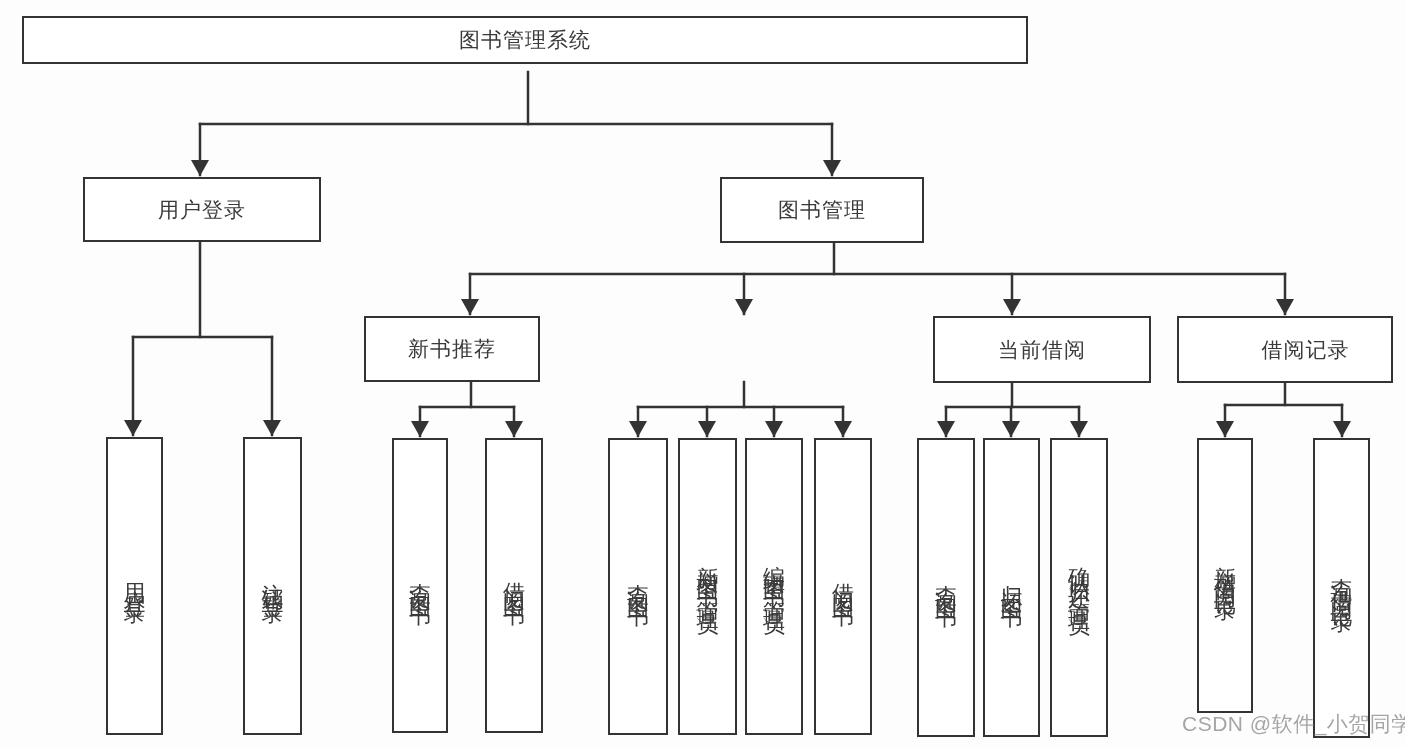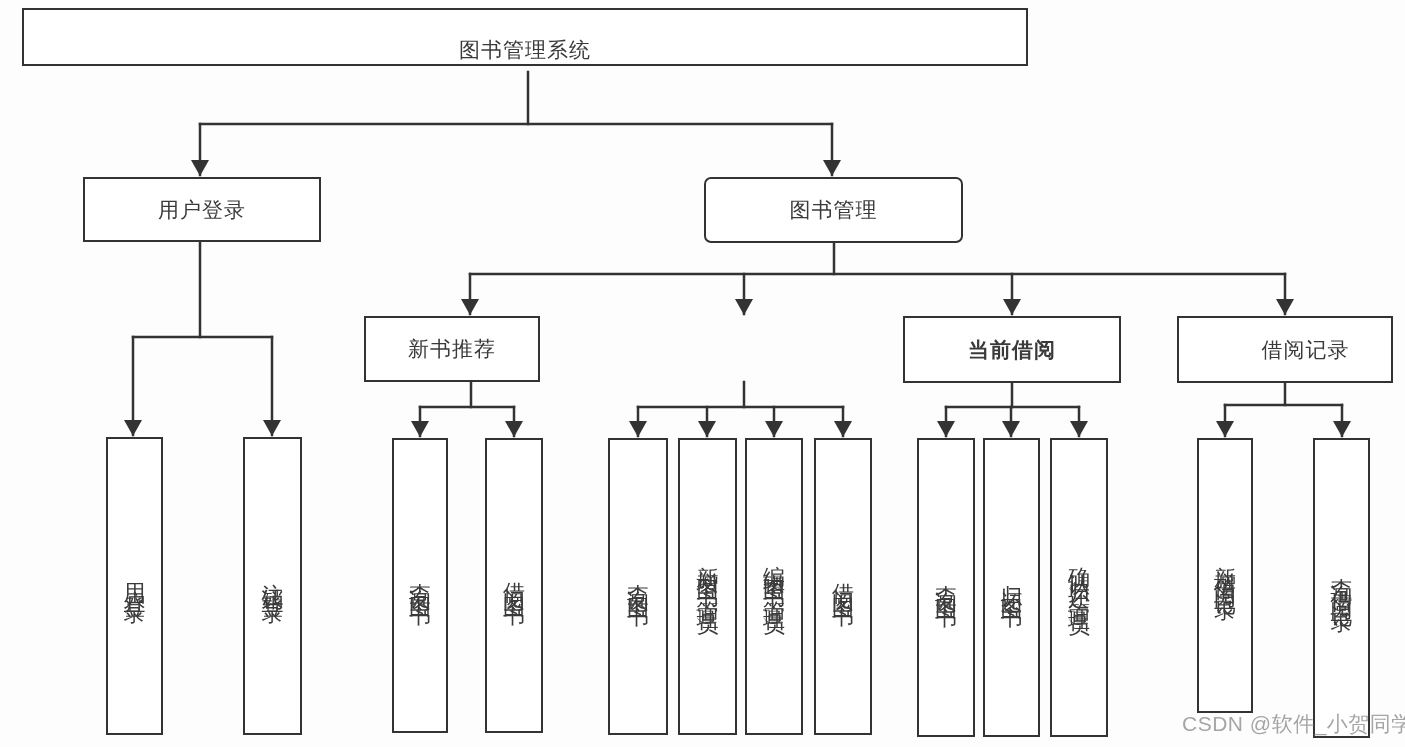--- a/index.html
+++ b/index.html
@@ -113,35 +113,35 @@
       <path d="M1011,407 V436" marker-end="url(#arrow)"></path>
       <path d="M1079,407 V436" marker-end="url(#arrow)"></path>
 
       <path d="M1285,383 V405"></path>
       <path d="M1225,405 H1342"></path>
       <path d="M1225,405 V436" marker-end="url(#arrow)"></path>
       <path d="M1342,405 V436" marker-end="url(#arrow)"></path>
     </g>
   </svg>
 
-  <div class="hbox" style="left:22px; top:8px; width:1006px; height:58px;align-items:flex-end;">
+  <div class="hbox" style="left:22px; top:16px; width:1006px; height:48px;">
     <span>图书管理系统</span>
   </div>
 
   <div class="hbox" style="left:83px; top:177px; width:238px; height:65px;">
     <span>用户登录</span>
   </div>
-  <div class="hbox" style="left:704px; top:177px; width:259px; height:66px;border-radius:7px;">
+  <div class="hbox" style="left:720px; top:177px; width:204px; height:66px;">
     <span>图书管理</span>
   </div>
 
   <div class="hbox" style="left:364px; top:316px; width:176px; height:66px;">
     <span>新书推荐</span>
   </div>
-  <div class="hbox" style="left:903px; top:316px; width:218px; height:67px;font-weight:bold;">
+  <div class="hbox" style="left:933px; top:316px; width:218px; height:67px;">
     <span>当前借阅</span>
   </div>
   <div class="hbox" style="left:1177px; top:316px; width:216px; height:67px;padding-left:41px;">
     <span>借阅记录</span>
   </div>
 
   <div class="vbox" style="left:106px; top:437px; width:57px; height:298px;">
     <span class="vtext">用户登录</span>
   </div>
   <div class="vbox" style="left:243px; top:437px; width:59px; height:298px;">

